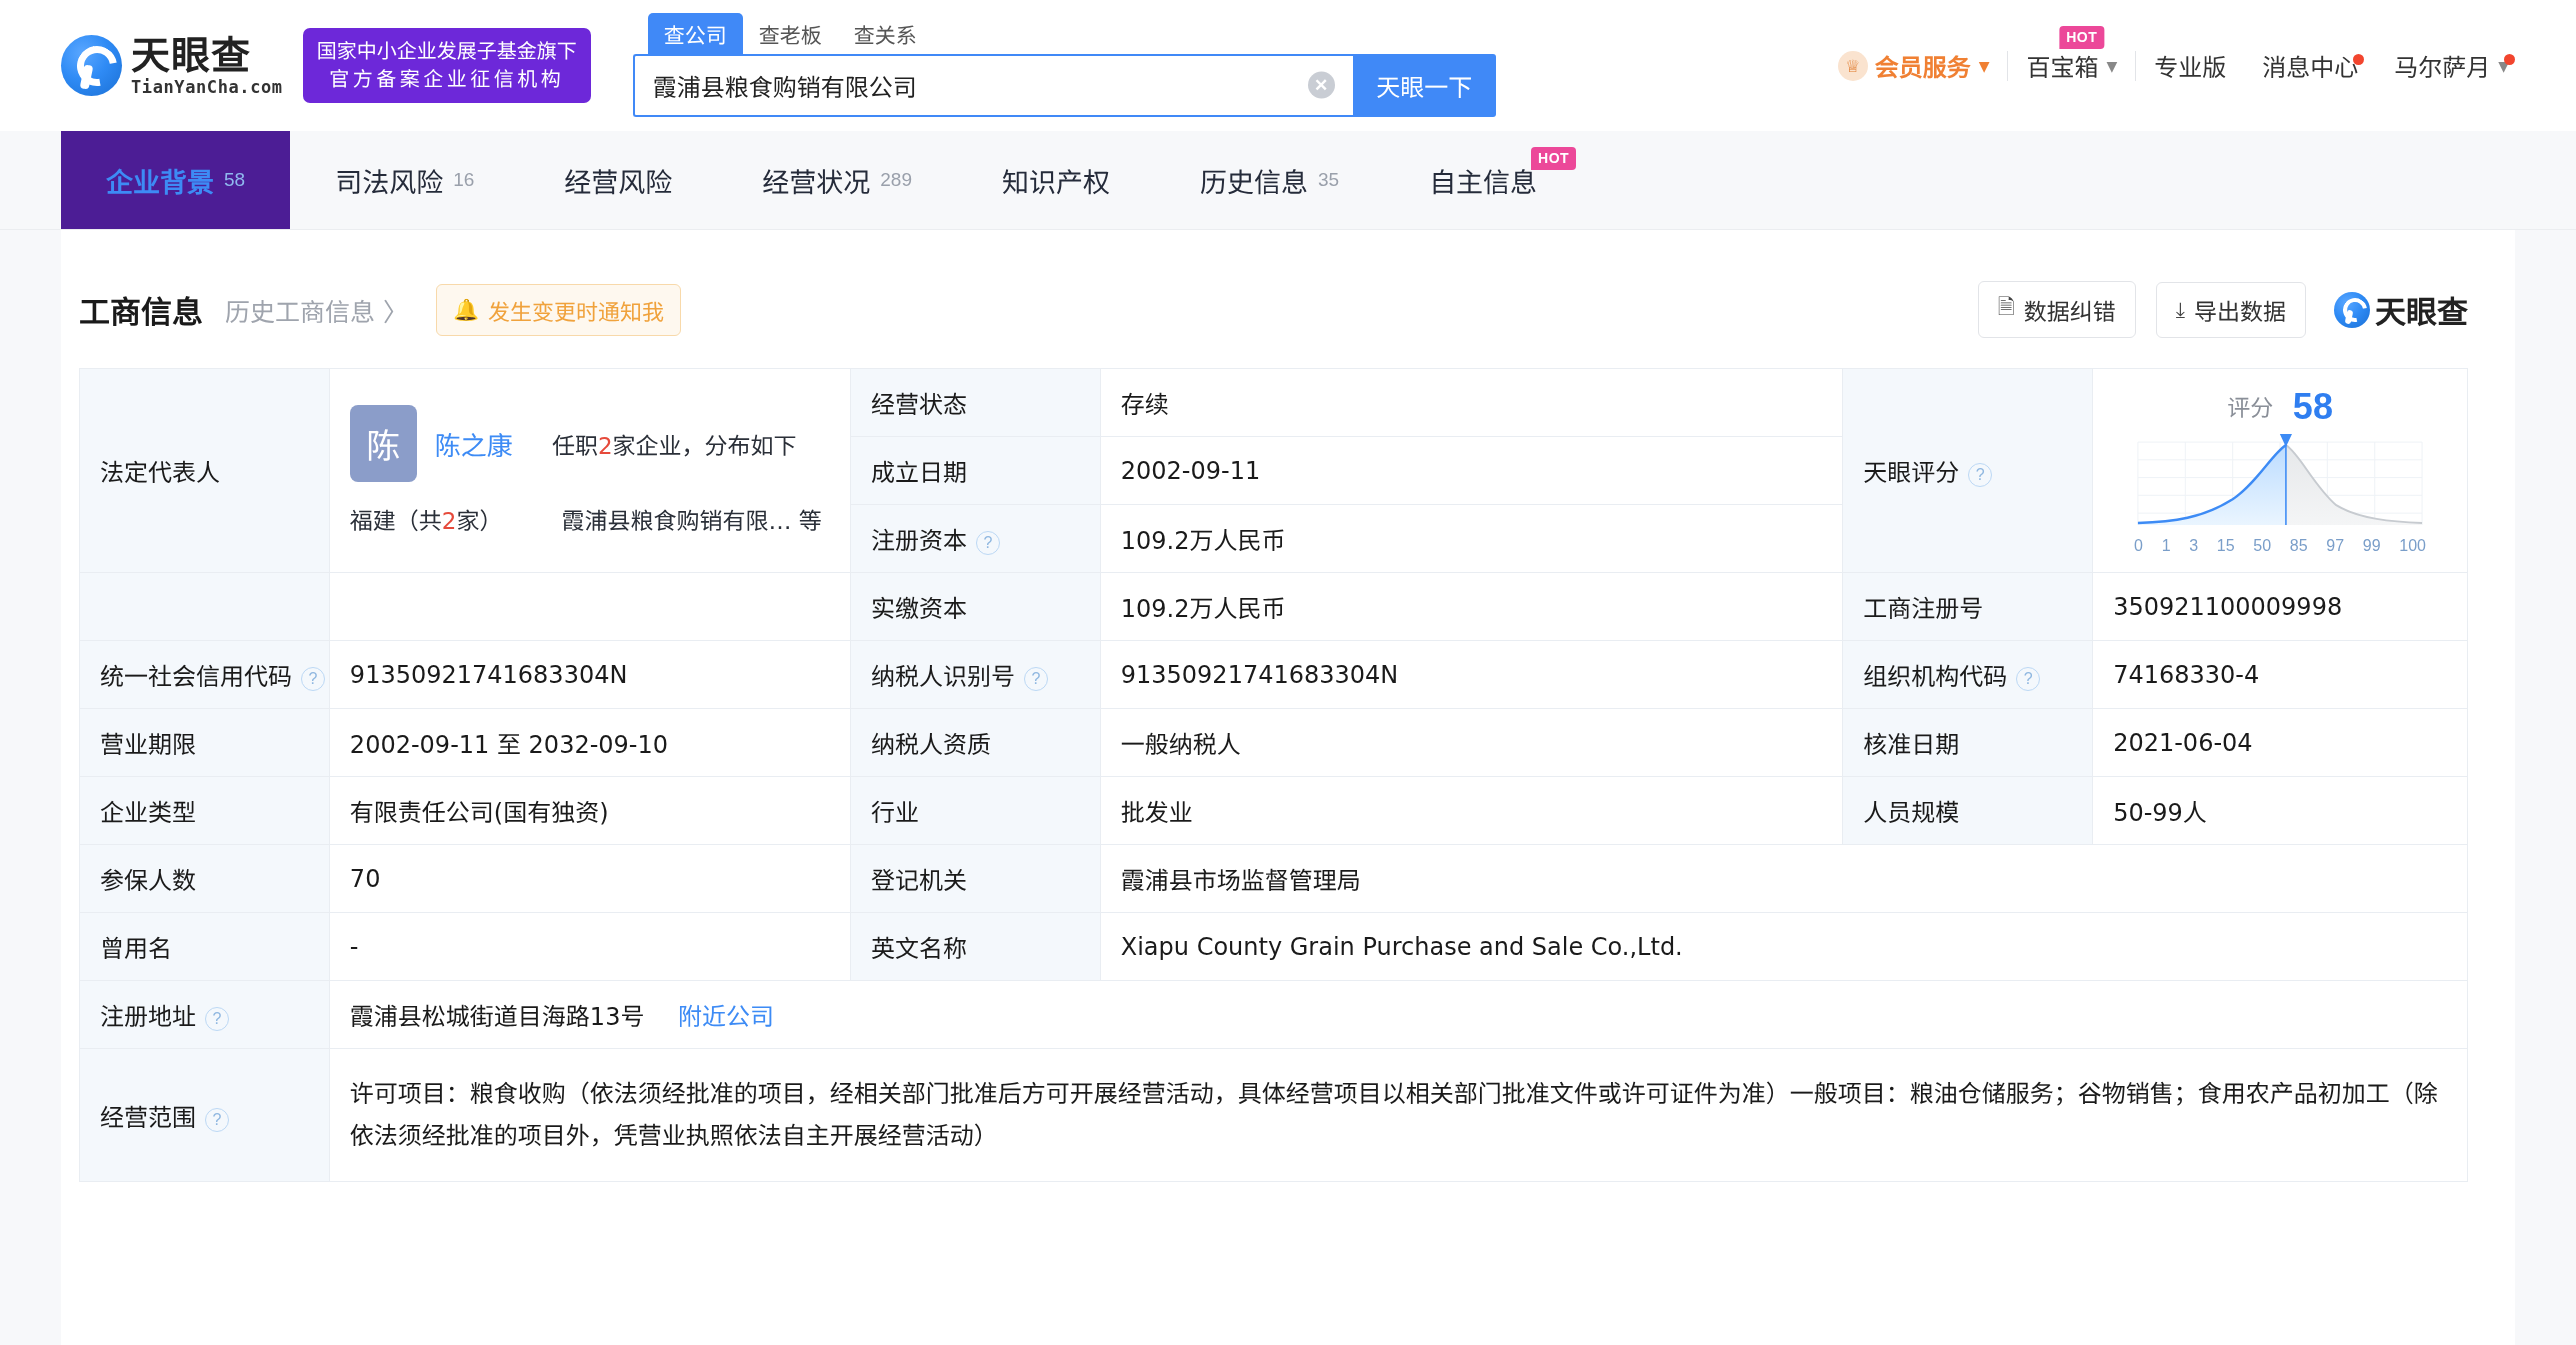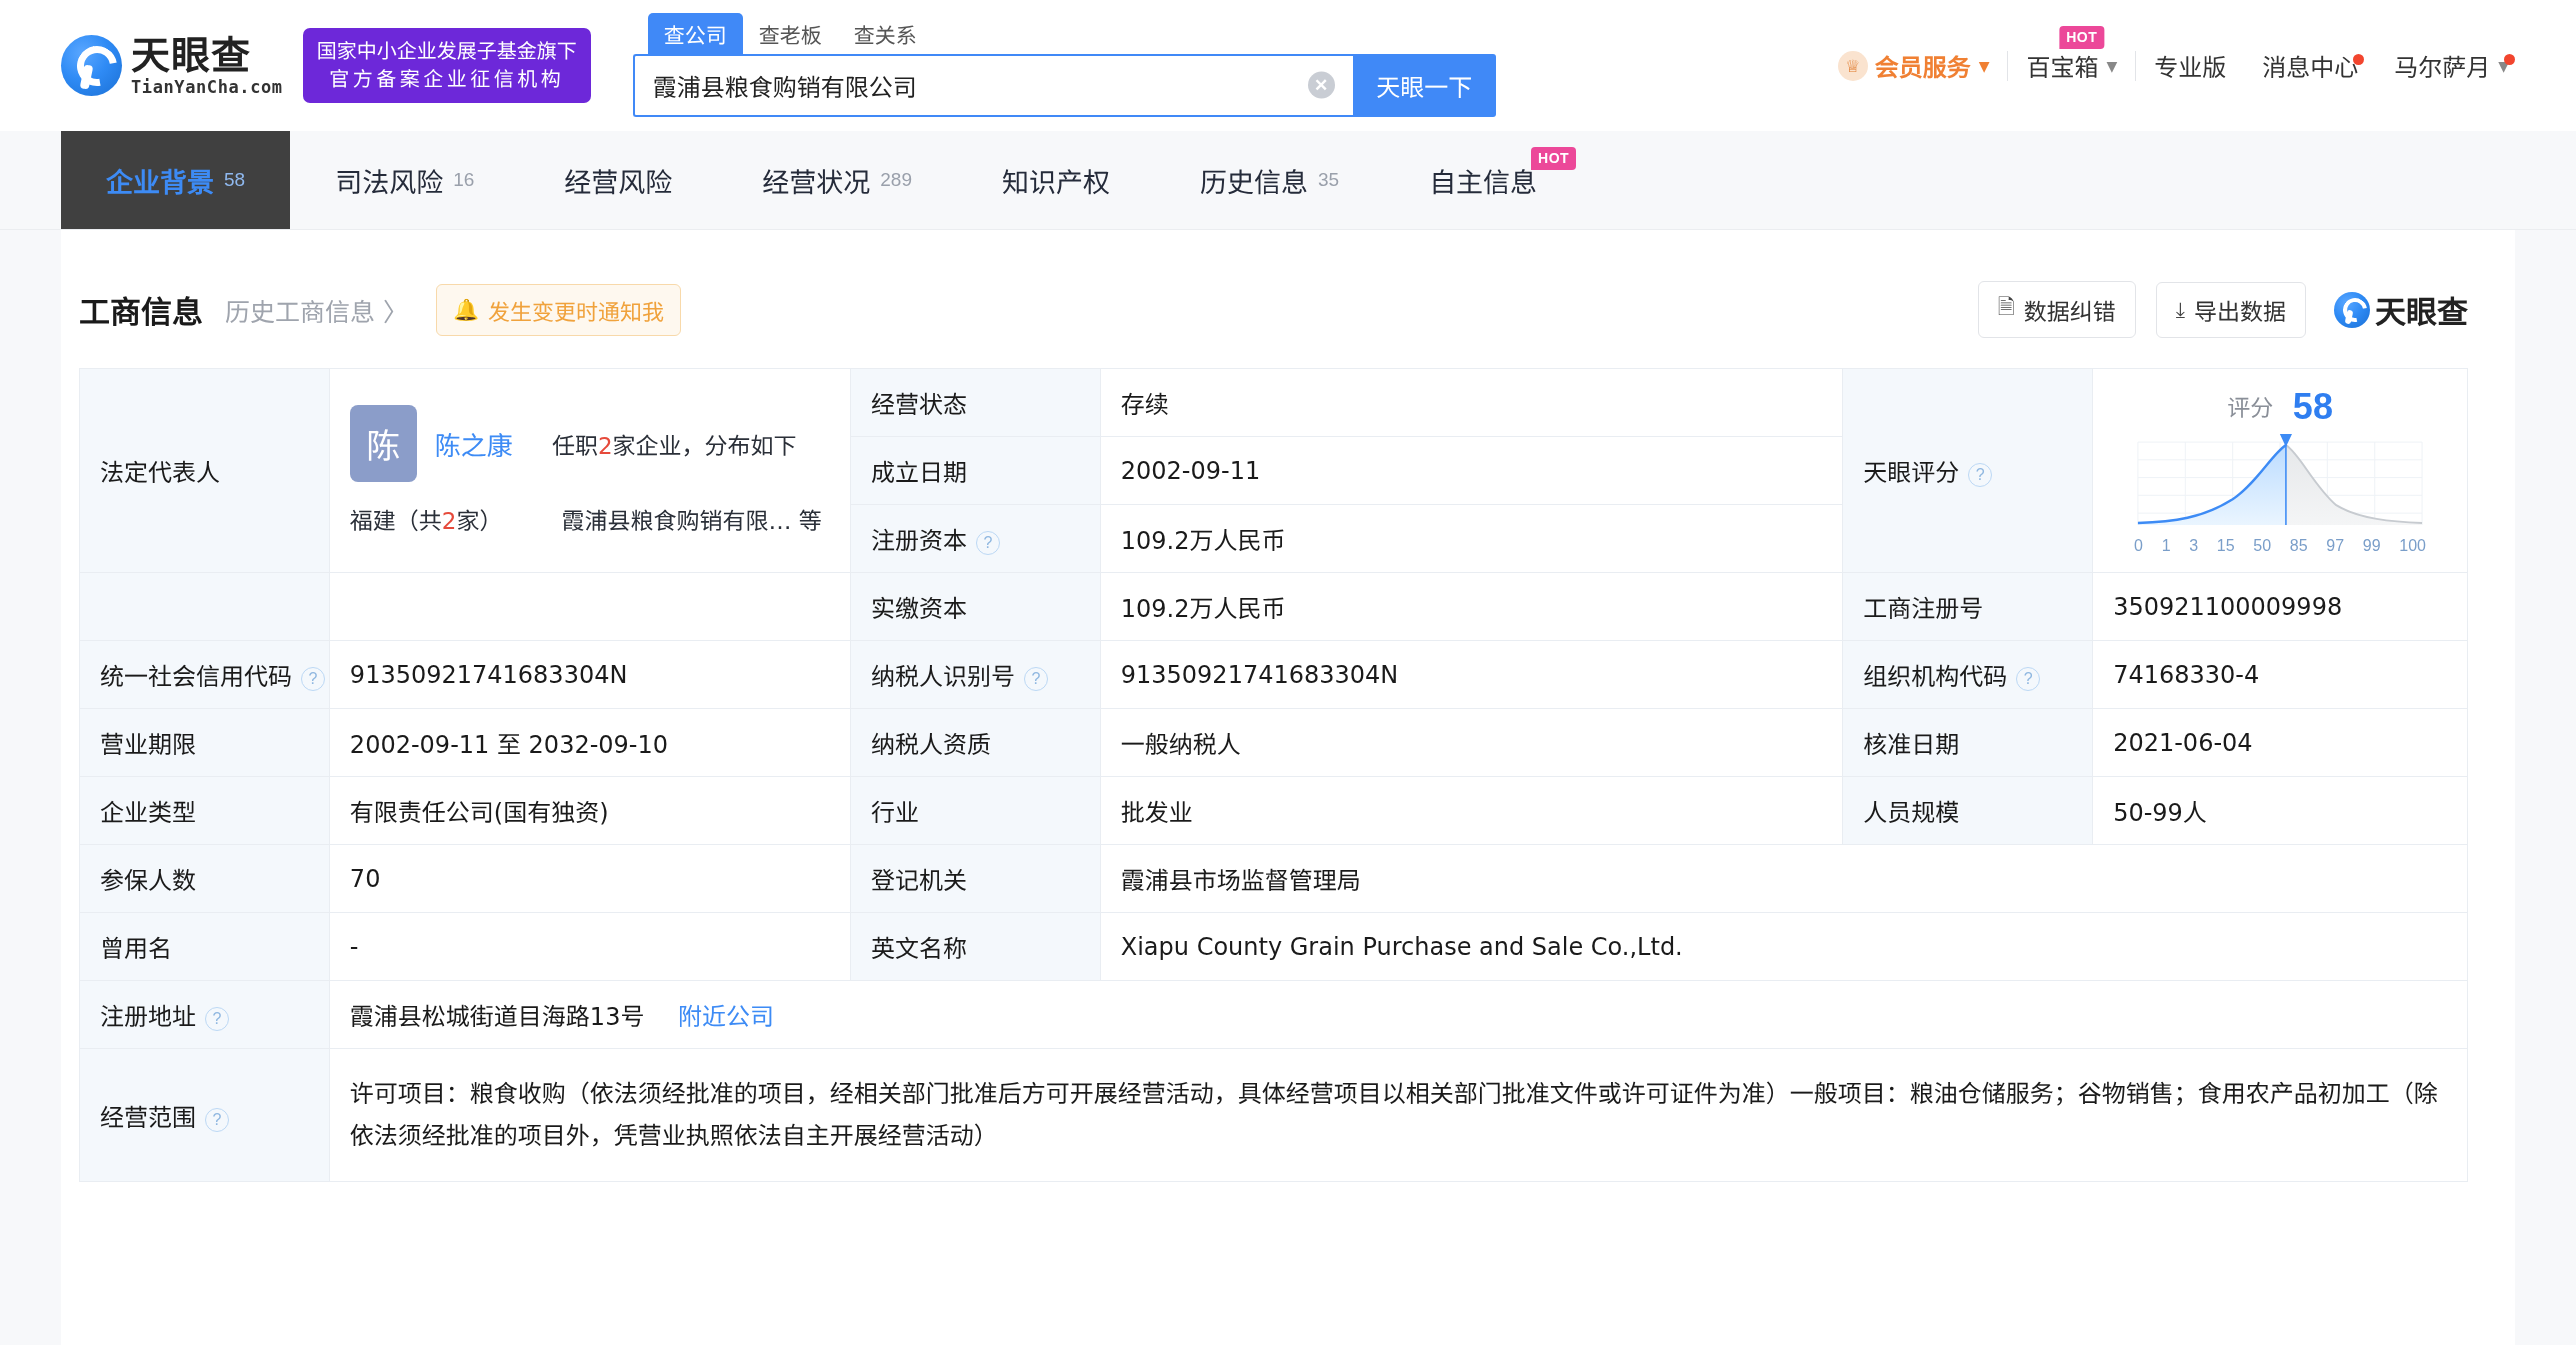--- a/index.html
+++ b/index.html
@@ -132,21 +132,21 @@
     position: relative; height: 99px; background: #f7f8fa;
     display: flex; align-items: stretch; padding-left: 61px;
     border-bottom: 1px solid #ebedf0;
   }
   .navtab {
     display: flex; align-items: center; justify-content: center;
     padding: 0 45px; font-size: 27px; color: #252b3a; cursor: pointer;
     position: relative; white-space: nowrap;
     font-family: "DejaVu Sans", sans-serif;
   }
-  .navtab.active { background: #404040; color: #3d8bf5; font-weight: 700; }
+  .navtab.active { background: #4c1d95; color: #3d8bf5; font-weight: 700; }
   .navtab .cnt {
     font-size: 19px; color: #9aa0ab; margin-left: 10px; font-weight: 400;
     font-family: "Liberation Sans", sans-serif;
   }
   .navtab.active .cnt { color: #8fb8ee; }
   .navtab .hot-badge { top: 16px; left: auto; right: 6px; transform: none; }
 
   
   .content {
     background: #ffffff;

